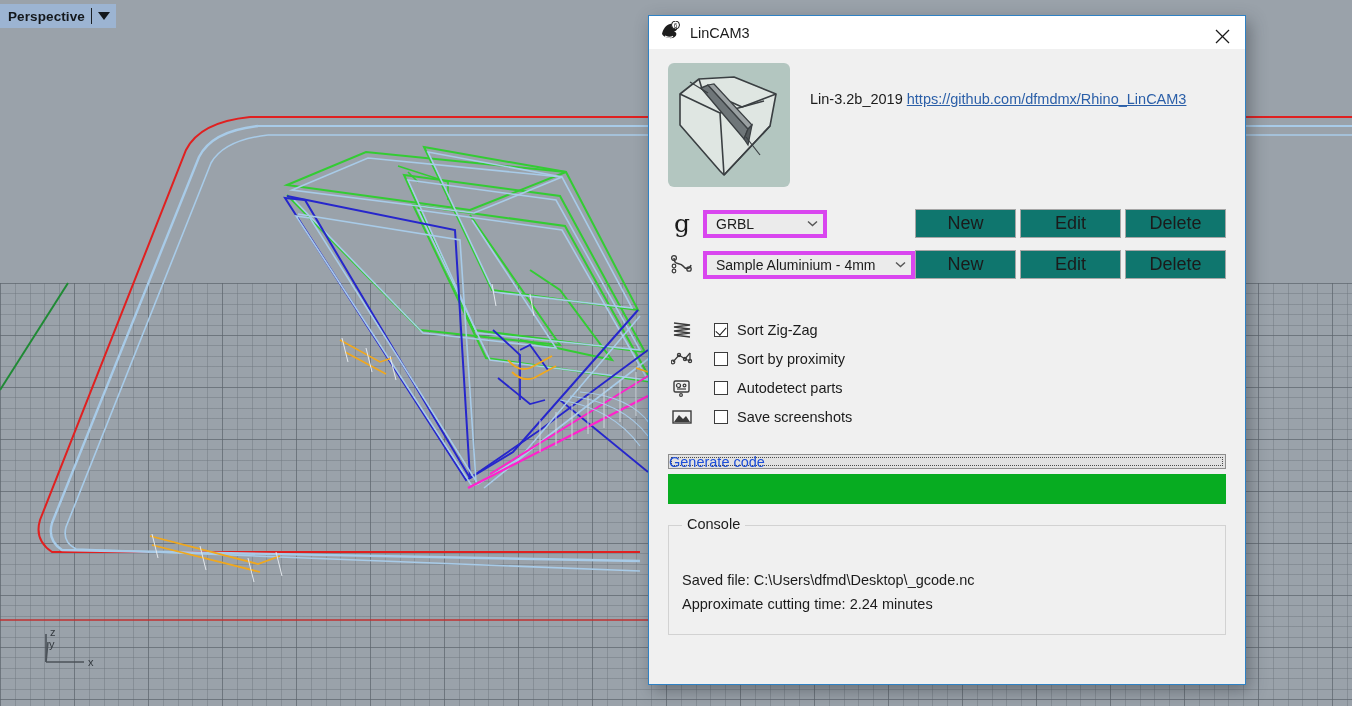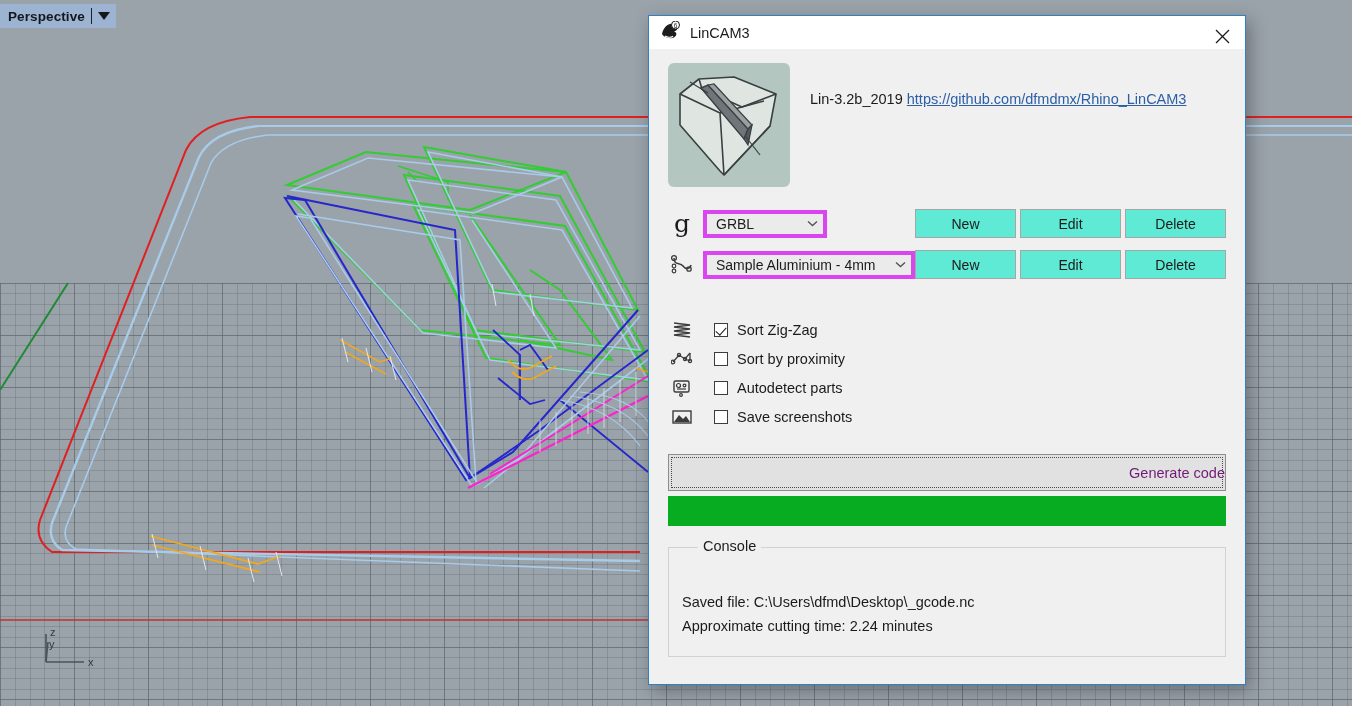--- a/index.html
+++ b/index.html
@@ -87,22 +87,22 @@
     padding-left:9px;font-size:14px;color:#1b1b1b;cursor:default;
   }
   .combo .cv{flex:1 1 auto;}
   .combo .chev{
     width:22px;display:flex;align-items:center;justify-content:center;flex:0 0 auto;
   }
   .combo.w1{width:124px;margin-left:7px;}
   .combo.w2{width:213px;margin-left:7px;}
   .btn-group{display:flex;margin-left:auto;gap:0;}
   .btn{
-    width:101px;height:29px;background:#5eead4;border:1px solid #a6a6a6;
-    box-sizing:border-box;font-size:14px;color:#1b1b1b;
+    width:101px;height:29px;background:#0f766e;border:1px solid #a6a6a6;
+    box-sizing:border-box;font-size:18px;color:#1b1b1b;
     display:flex;align-items:center;justify-content:center;cursor:default;
     font-family:"Liberation Sans","DejaVu Sans",sans-serif;
   }
   .btn + .btn{margin-left:4px;}
 
   
   .opts{margin-top:36px;}
   .opt{display:flex;align-items:center;height:29px;}
   .opt .oicon{width:28px;height:22px;display:flex;align-items:center;justify-content:center;flex:0 0 auto;}
   .cbx{
@@ -110,40 +110,40 @@
     box-sizing:border-box;margin-left:18px;flex:0 0 auto;position:relative;
   }
   .cbx.checked::after{
     content:"";position:absolute;left:3px;top:1px;width:5px;height:9px;
     border:solid #1b1b1b;border-width:0 1.7px 1.7px 0;transform:rotate(42deg);
   }
   .opt .olabel{margin-left:9px;font-size:14.5px;color:#1b1b1b;}
 
   
   #gen-btn{
-    margin-top:23px;height:37px;background:#e1e1e1;
+    margin-top:23px;height:15px;background:#e1e1e1;
     border:1px solid #8d8d8d;box-sizing:border-box;
-    display:flex;align-items:center;justify-content:flex-end;
-    font-size:14.5px;color:#701a75;cursor:default;position:relative;
+    display:flex;align-items:center;justify-content:flex-start;
+    font-size:14.5px;color:#1d4ed8;cursor:default;position:relative;
   }
   #gen-btn::before{
     content:"";position:absolute;left:2px;top:2px;right:2px;bottom:2px;
     border:1px dotted #4a4a4a;
   }
   #progress{
     margin-top:5px;height:30px;background:#07ac21;
   }
 
   
   #console{
     margin-top:21px;height:110px;border:1px solid #d2d2d2;
     box-sizing:border-box;position:relative;
   }
   #console .legend{
-    position:absolute;left:29px;top:-10px;background:#f0f0f0;
+    position:absolute;left:13px;top:-10px;background:#f0f0f0;
     padding:0 5px;font-size:14.5px;color:#1b1b1b;
   }
   #console .lines{padding:42px 0 0 13px;}
   #console .cline{font-size:14.5px;color:#1b1b1b;line-height:24px;}
 </style>
 </head>
 <body>
 
 <div id="viewport">
 

